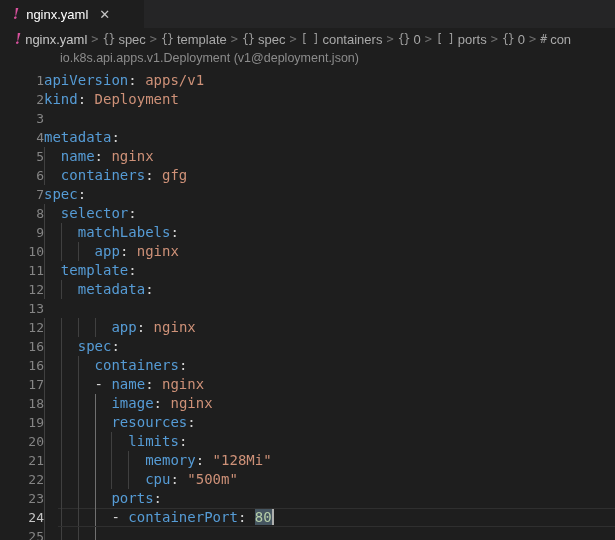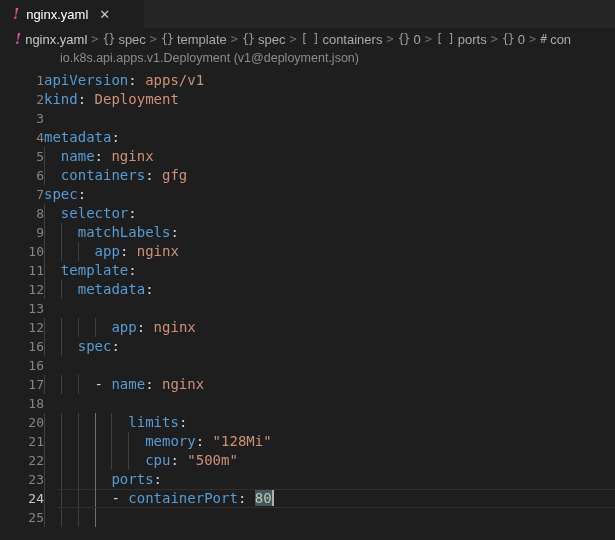--- a/index.html
+++ b/index.html
@@ -133,23 +133,24 @@
       <div class="line"><span class="ln">6</span><span class="code"><i class="guide" style="left: 0ch;"></i><span class="tk-w">  </span><span class="tk-k">containers</span><span class="tk-p">: </span><span class="tk-s">gfg</span></span></div>
       <div class="line"><span class="ln">7</span><span class="code"><span class="tk-k">spec</span><span class="tk-p">:</span></span></div>
       <div class="line"><span class="ln">8</span><span class="code"><i class="guide" style="left: 0ch;"></i><span class="tk-w">  </span><span class="tk-k">selector</span><span class="tk-p">:</span></span></div>
       <div class="line"><span class="ln">9</span><span class="code"><i class="guide" style="left: 0ch;"></i><i class="guide" style="left: 2ch;"></i><span class="tk-w">    </span><span class="tk-k">matchLabels</span><span class="tk-p">:</span></span></div>
       <div class="line"><span class="ln">10</span><span class="code"><i class="guide" style="left: 0ch;"></i><i class="guide" style="left: 2ch;"></i><i class="guide" style="left: 4ch;"></i><span class="tk-w">      </span><span class="tk-k">app</span><span class="tk-p">: </span><span class="tk-s">nginx</span></span></div>
       <div class="line"><span class="ln">11</span><span class="code"><i class="guide" style="left: 0ch;"></i><span class="tk-w">  </span><span class="tk-k">template</span><span class="tk-p">:</span></span></div>
       <div class="line"><span class="ln">12</span><span class="code"><i class="guide" style="left: 0ch;"></i><i class="guide" style="left: 2ch;"></i><span class="tk-w">    </span><span class="tk-k">metadata</span><span class="tk-p">:</span></span></div>
       <div class="line"><span class="ln">13</span></div>
       <div class="line"><span class="ln">12</span><span class="code"><i class="guide" style="left: 0ch;"></i><i class="guide" style="left: 2ch;"></i><i class="guide" style="left: 4ch;"></i><i class="guide" style="left: 6ch;"></i><span class="tk-w">        </span><span class="tk-k">app</span><span class="tk-p">: </span><span class="tk-s">nginx</span></span></div>
       <div class="line"><span class="ln">16</span><span class="code"><i class="guide" style="left: 0ch;"></i><i class="guide" style="left: 2ch;"></i><span class="tk-w">    </span><span class="tk-k">spec</span><span class="tk-p">:</span></span></div>
-      <div class="line"><span class="ln">16</span></div>
+      <div class="line"><span class="ln">16</span><span class="code"><i class="guide" style="left: 0ch;"></i><i class="guide" style="left: 2ch;"></i><i class="guide" style="left: 4ch;"></i><span class="tk-w">      </span><span class="tk-k">containers</span><span class="tk-p">:</span></span></div>
       <div class="line"><span class="ln">17</span><span class="code"><i class="guide" style="left: 0ch;"></i><i class="guide" style="left: 2ch;"></i><i class="guide" style="left: 4ch;"></i><span class="tk-w">      </span><span class="tk-p">- </span><span class="tk-k">name</span><span class="tk-p">: </span><span class="tk-s">nginx</span></span></div>
-      <div class="line"><span class="ln">18</span></div>
+      <div class="line"><span class="ln">18</span><span class="code"><i class="guide" style="left: 0ch;"></i><i class="guide" style="left: 2ch;"></i><i class="guide" style="left: 4ch;"></i><i class="guide active" style="left: 6ch;"></i><span class="tk-w">        </span><span class="tk-k">image</span><span class="tk-p">: </span><span class="tk-s">nginx</span></span></div>
+      <div class="line"><span class="ln">19</span><span class="code"><i class="guide" style="left: 0ch;"></i><i class="guide" style="left: 2ch;"></i><i class="guide" style="left: 4ch;"></i><i class="guide active" style="left: 6ch;"></i><span class="tk-w">        </span><span class="tk-k">resources</span><span class="tk-p">:</span></span></div>
       <div class="line"><span class="ln">20</span><span class="code"><i class="guide" style="left: 0ch;"></i><i class="guide" style="left: 2ch;"></i><i class="guide" style="left: 4ch;"></i><i class="guide" style="left: 8ch;"></i><i class="guide active" style="left: 6ch;"></i><span class="tk-w">          </span><span class="tk-k">limits</span><span class="tk-p">:</span></span></div>
       <div class="line"><span class="ln">21</span><span class="code"><i class="guide" style="left: 0ch;"></i><i class="guide" style="left: 2ch;"></i><i class="guide" style="left: 4ch;"></i><i class="guide" style="left: 8ch;"></i><i class="guide" style="left: 10ch;"></i><i class="guide active" style="left: 6ch;"></i><span class="tk-w">            </span><span class="tk-k">memory</span><span class="tk-p">: </span><span class="tk-s">"128Mi"</span></span></div>
       <div class="line"><span class="ln">22</span><span class="code"><i class="guide" style="left: 0ch;"></i><i class="guide" style="left: 2ch;"></i><i class="guide" style="left: 4ch;"></i><i class="guide" style="left: 8ch;"></i><i class="guide" style="left: 10ch;"></i><i class="guide active" style="left: 6ch;"></i><span class="tk-w">            </span><span class="tk-k">cpu</span><span class="tk-p">: </span><span class="tk-s">"500m"</span></span></div>
       <div class="line"><span class="ln">23</span><span class="code"><i class="guide" style="left: 0ch;"></i><i class="guide" style="left: 2ch;"></i><i class="guide" style="left: 4ch;"></i><i class="guide active" style="left: 6ch;"></i><span class="tk-w">        </span><span class="tk-k">ports</span><span class="tk-p">:</span></span></div>
       <div class="line active"><span class="ln">24</span><span class="code"><i class="guide" style="left: 0ch;"></i><i class="guide" style="left: 2ch;"></i><i class="guide" style="left: 4ch;"></i><i class="guide active" style="left: 6ch;"></i><span class="tk-w">        </span><span class="tk-p">- </span><span class="tk-k">containerPort</span><span class="tk-p">: </span><span class="tk-nh">80</span><span class="cursor"></span></span></div>
       <div class="line"><span class="ln">25</span><span class="code"><i class="guide" style="left: 0ch;"></i><i class="guide" style="left: 2ch;"></i><i class="guide" style="left: 4ch;"></i><i class="guide active" style="left: 6ch;"></i></span></div>
     </div>
 </div>
 
 </body></html>

